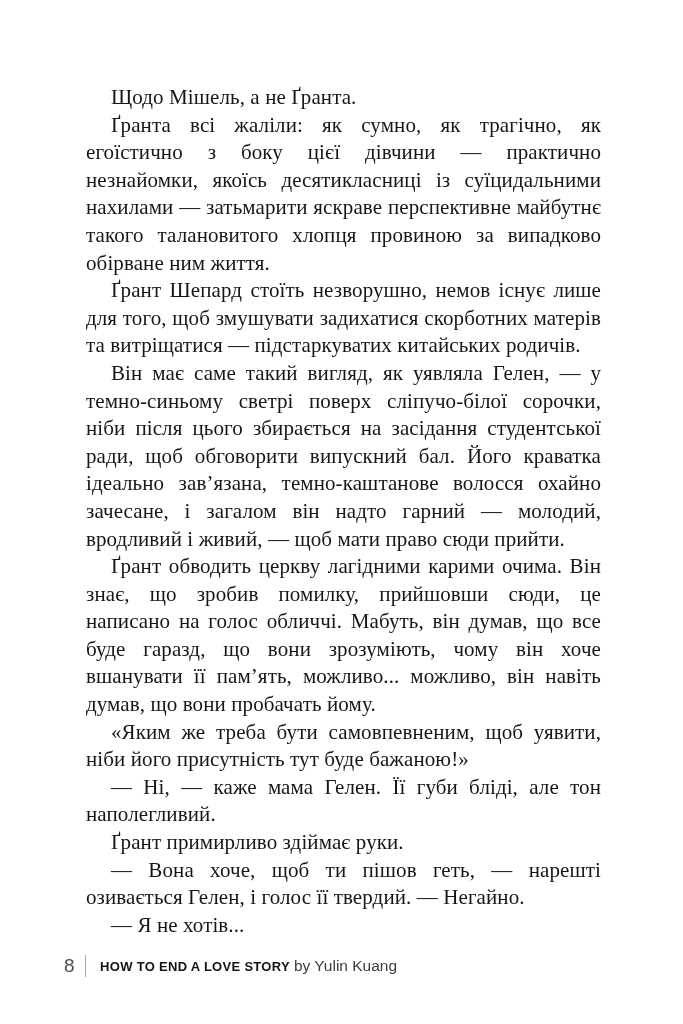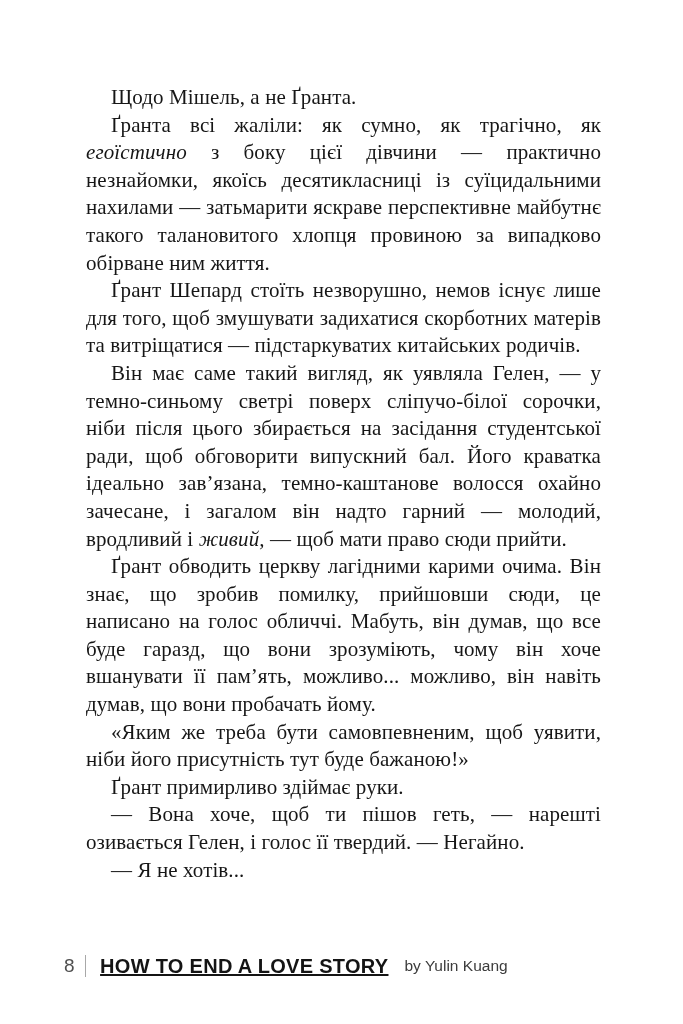--- a/index.html
+++ b/index.html
@@ -26,21 +26,20 @@
     line-height: 27.6px;
     text-align: justify;
     letter-spacing: 0.1px;
   }
   .para {
     margin: 0;
     padding: 0;
     text-indent: 25px;
   }
   .em {
-    font-style: italic;
   }
   .running-footer {
     position: absolute;
     left: 64px;
     top: 950px;
     height: 32px;
     display: flex;
     align-items: center;
     font-family: "Liberation Sans", sans-serif;
     white-space: nowrap;
@@ -51,45 +50,45 @@
     color: var(--page-number, #4f4f4f);
   }
   .footer-divider {
     display: inline-block;
     width: 1.5px;
     height: 22px;
     background: var(--divider, #a8a8a8);
     margin: 0 14px 0 10px;
   }
   .footer-title {
-    font-size: 20px;
+    font-size: 13px;
     font-weight: 700;
     letter-spacing: 0.3px;
     color: var(--footer-title, #141414);
-    text-decoration: underline;
   }
   .footer-byline {
     font-size: 15.5px;
     font-weight: 400;
     color: var(--footer-byline, #3c3c3c);
-    margin-left: 16px;
+    margin-left: 4px;
   }
 </style>
 </head>
 <body>
 
 <div class="page" style="--bg: #ffffff; --body-text: #161616; --page-number: #4f4f4f; --divider: #a8a8a8; --footer-title: #141414; --footer-byline: #3c3c3c;">
 
   <main class="text-block">
       <p class="para"><span class="">Щодо Мішель, а не Ґранта.</span></p>
       <p class="para"><span class="">Ґранта всі жаліли: як сумно, як трагічно, як </span><span class="em">егоїстично</span><span class=""> з боку цієї дівчини — практично незнайомки, якоїсь десятикласниці із суїцидальними нахилами — затьмарити яскраве перспективне майбутнє такого талановитого хлопця провиною за випадково обірване ним життя.</span></p>
       <p class="para"><span class="">Ґрант Шепард стоїть незворушно, немов існує лише для того, щоб змушувати задихатися скорботних матерів та витріщатися — підстаркуватих китайських родичів.</span></p>
       <p class="para"><span class="">Він має саме такий вигляд, як уявляла Гелен, — у темно-синьому светрі поверх сліпучо-білої сорочки, ніби після цього збирається на засідання студентської ради, щоб обговорити випускний бал. Його краватка ідеально зав’язана, темно-каштанове волосся охайно зачесане, і загалом він надто гарний — молодий, вродливий і </span><span class="em">живий,</span><span class=""> — щоб мати право сюди прийти.</span></p>
       <p class="para"><span class="">Ґрант обводить церкву лагідними карими очима. Він знає, що зробив помилку, прийшовши сюди, це написано на голос обличчі. Мабуть, він думав, що все буде гаразд, що вони зрозуміють, чому він хоче вшанувати її пам’ять, можливо... можливо, він навіть думав, що вони пробачать йому.</span></p>
       <p class="para"><span class="">«Яким же треба бути самовпевненим, щоб уявити, ніби його присутність тут буде бажаною!»</span></p>
+      <p class="para"><span class="">— Ні, — каже мама Гелен. Її губи бліді, але тон наполегливий.</span></p>
       <p class="para"><span class="">Ґрант примирливо здіймає руки.</span></p>
       <p class="para"><span class="">— Вона хоче, щоб ти пішов геть, — нарешті озивається Гелен, і голос її твердий. — Негайно.</span></p>
       <p class="para"><span class="">— Я не хотів...</span></p>
     </main>
 
   <footer class="running-footer">
     <span class="page-number">8</span>
     <span class="footer-divider"></span>
     <span class="footer-title">HOW TO END A LOVE STORY</span>
     <span class="footer-byline">by Yulin Kuang</span>

